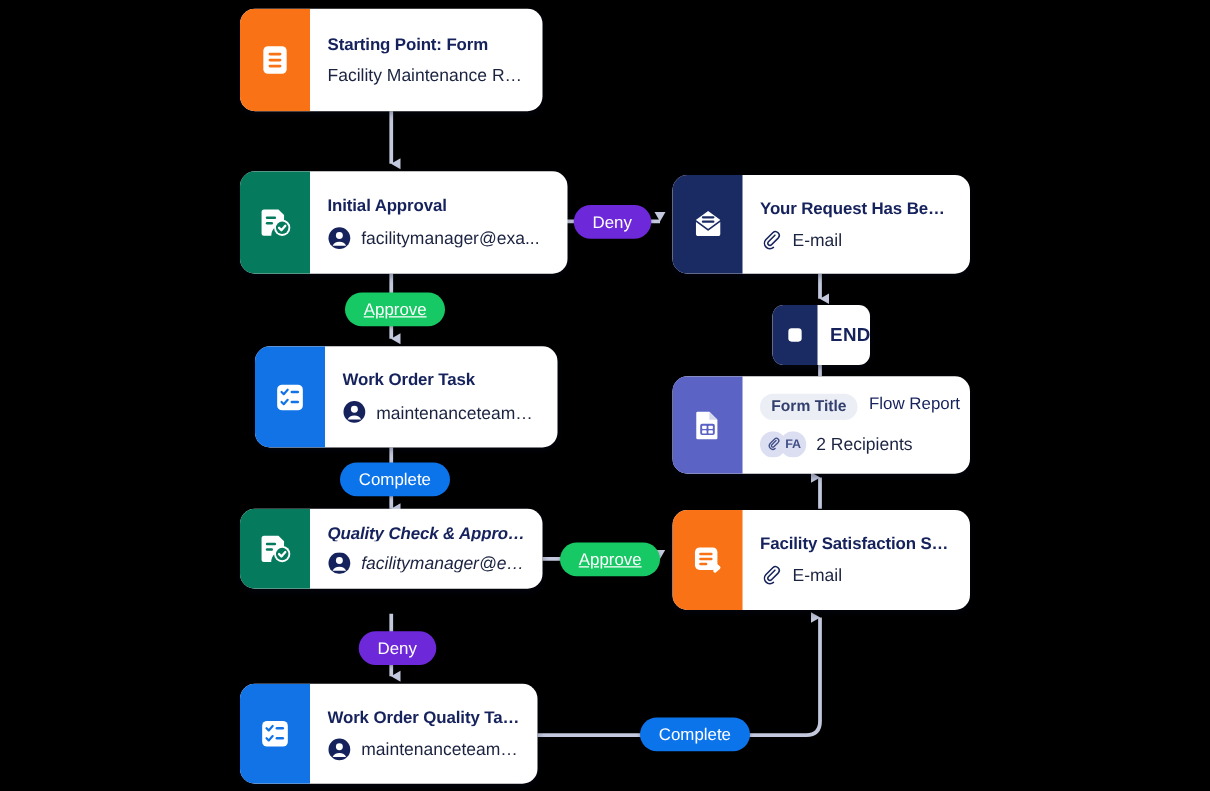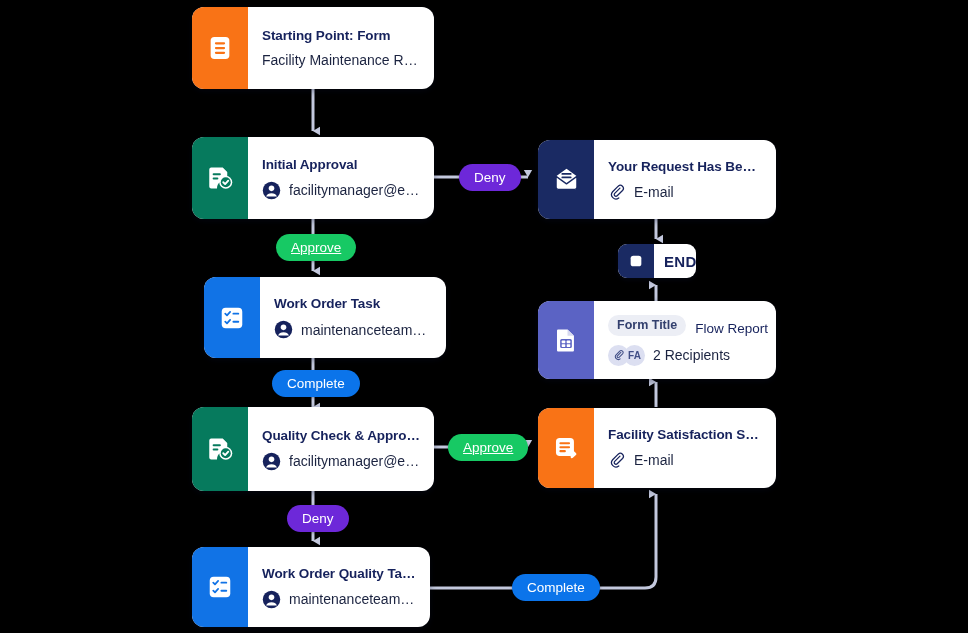--- a/index.html
+++ b/index.html
@@ -98,21 +98,21 @@
   }
   .b-green { background: #17c964; text-decoration: underline; }
   .b-blue  { background: #0b74ea; }
   .b-red   { background: #6d28d9; align-items: center; }
 
   
   .end-pill {
     position: absolute;
     display: flex;
     align-items: stretch;
-    height: 34px;
+    height: 48px;
     border-radius: 9px;
     background: #ffffff;
     overflow: hidden;
     box-shadow: 0 2px 5px rgba(10, 15, 40, 0.4);
   }
   .end-pill .end-icon {
     width: 36px;
     flex: 0 0 36px;
     background: #1a2a63;
     display: flex;
@@ -137,21 +137,21 @@
     padding: 0 9px;
     border-radius: 11px;
     background: #eceef5;
     font-size: 12.5px;
     font-weight: bold;
     color: #33406e;
     white-space: nowrap;
   }
   .report-title-row {
     display: flex;
-    align-items: flex-end;
+    align-items: flex-start;
     gap: 9px;
   }
   .report-title {
     font-size: 13.5px;
     font-weight: normal;
     color: #16225c;
     white-space: nowrap;
   }
   .avatars {
     display: flex;
@@ -229,21 +229,21 @@
       </svg>
     </div>
     <div class="node-body">
       <div class="node-title">Starting Point: Form</div>
       <div class="node-sub">
         <span class="sub-text">Facility Maintenance Requ...</span>
       </div>
     </div>
   </div>
 
-  <div class="node" style="left:192px; top:137px; width:242px; height:82px;">
+  <div class="node" style="left:192px; top:137px; width:262px; height:82px;">
     <div class="node-icon ic-green">
       <svg class="svg-i" width="30" height="30" viewBox="0 0 24 24" aria-hidden="true">
         <path d="M5,3.6 h9.2 l3.6,3.6 v6.2 a7,7 0 0 0 -8.2,7 H5 a1.6,1.6 0 0 1 -1.6,-1.6 V5.2 A1.6,1.6 0 0 1 5,3.6 z" fill="#ffffff"></path>
         <rect x="6.1" y="8.1" width="6.6" height="1.6" rx="0.8" fill="#067a5d"></rect>
         <rect x="6.1" y="11.6" width="4.6" height="1.6" rx="0.8" fill="#067a5d"></rect>
         <circle cx="16.6" cy="15.4" r="5.2" fill="#ffffff"></circle>
         <circle cx="16.6" cy="15.4" r="4" fill="#067a5d"></circle>
         <path d="M14.6,15.4 l1.5,1.5 l2.5,-2.8" stroke="#ffffff" stroke-width="1.5" fill="none" stroke-linecap="round" stroke-linejoin="round"></path>
       </svg>
     </div>
@@ -276,21 +276,21 @@
         <svg class="svg-i" width="19" height="19" viewBox="0 0 24 24" style="flex:0 0 19px;">
           <circle cx="12" cy="12" r="11" fill="#16225c"></circle>
           <circle cx="12" cy="9.3" r="3.5" fill="#ffffff"></circle>
           <path d="M5.2,19.6 a7.2,6 0 0 1 13.6,0 z" fill="#ffffff"></path>
         </svg>
         <span class="sub-text">maintenanceteam@ex...</span>
       </div>
     </div>
   </div>
 
-  <div class="node" style="left:192px; top:407px; width:242px; height:84px;">
+  <div class="node" style="left:192px; top:407px; width:242px; height:64px;font-style:italic;">
     <div class="node-icon ic-green">
       <svg class="svg-i" width="30" height="30" viewBox="0 0 24 24" aria-hidden="true">
         <path d="M5,3.6 h9.2 l3.6,3.6 v6.2 a7,7 0 0 0 -8.2,7 H5 a1.6,1.6 0 0 1 -1.6,-1.6 V5.2 A1.6,1.6 0 0 1 5,3.6 z" fill="#ffffff"></path>
         <rect x="6.1" y="8.1" width="6.6" height="1.6" rx="0.8" fill="#067a5d"></rect>
         <rect x="6.1" y="11.6" width="4.6" height="1.6" rx="0.8" fill="#067a5d"></rect>
         <circle cx="16.6" cy="15.4" r="5.2" fill="#ffffff"></circle>
         <circle cx="16.6" cy="15.4" r="4" fill="#067a5d"></circle>
         <path d="M14.6,15.4 l1.5,1.5 l2.5,-2.8" stroke="#ffffff" stroke-width="1.5" fill="none" stroke-linecap="round" stroke-linejoin="round"></path>
       </svg>
     </div>

